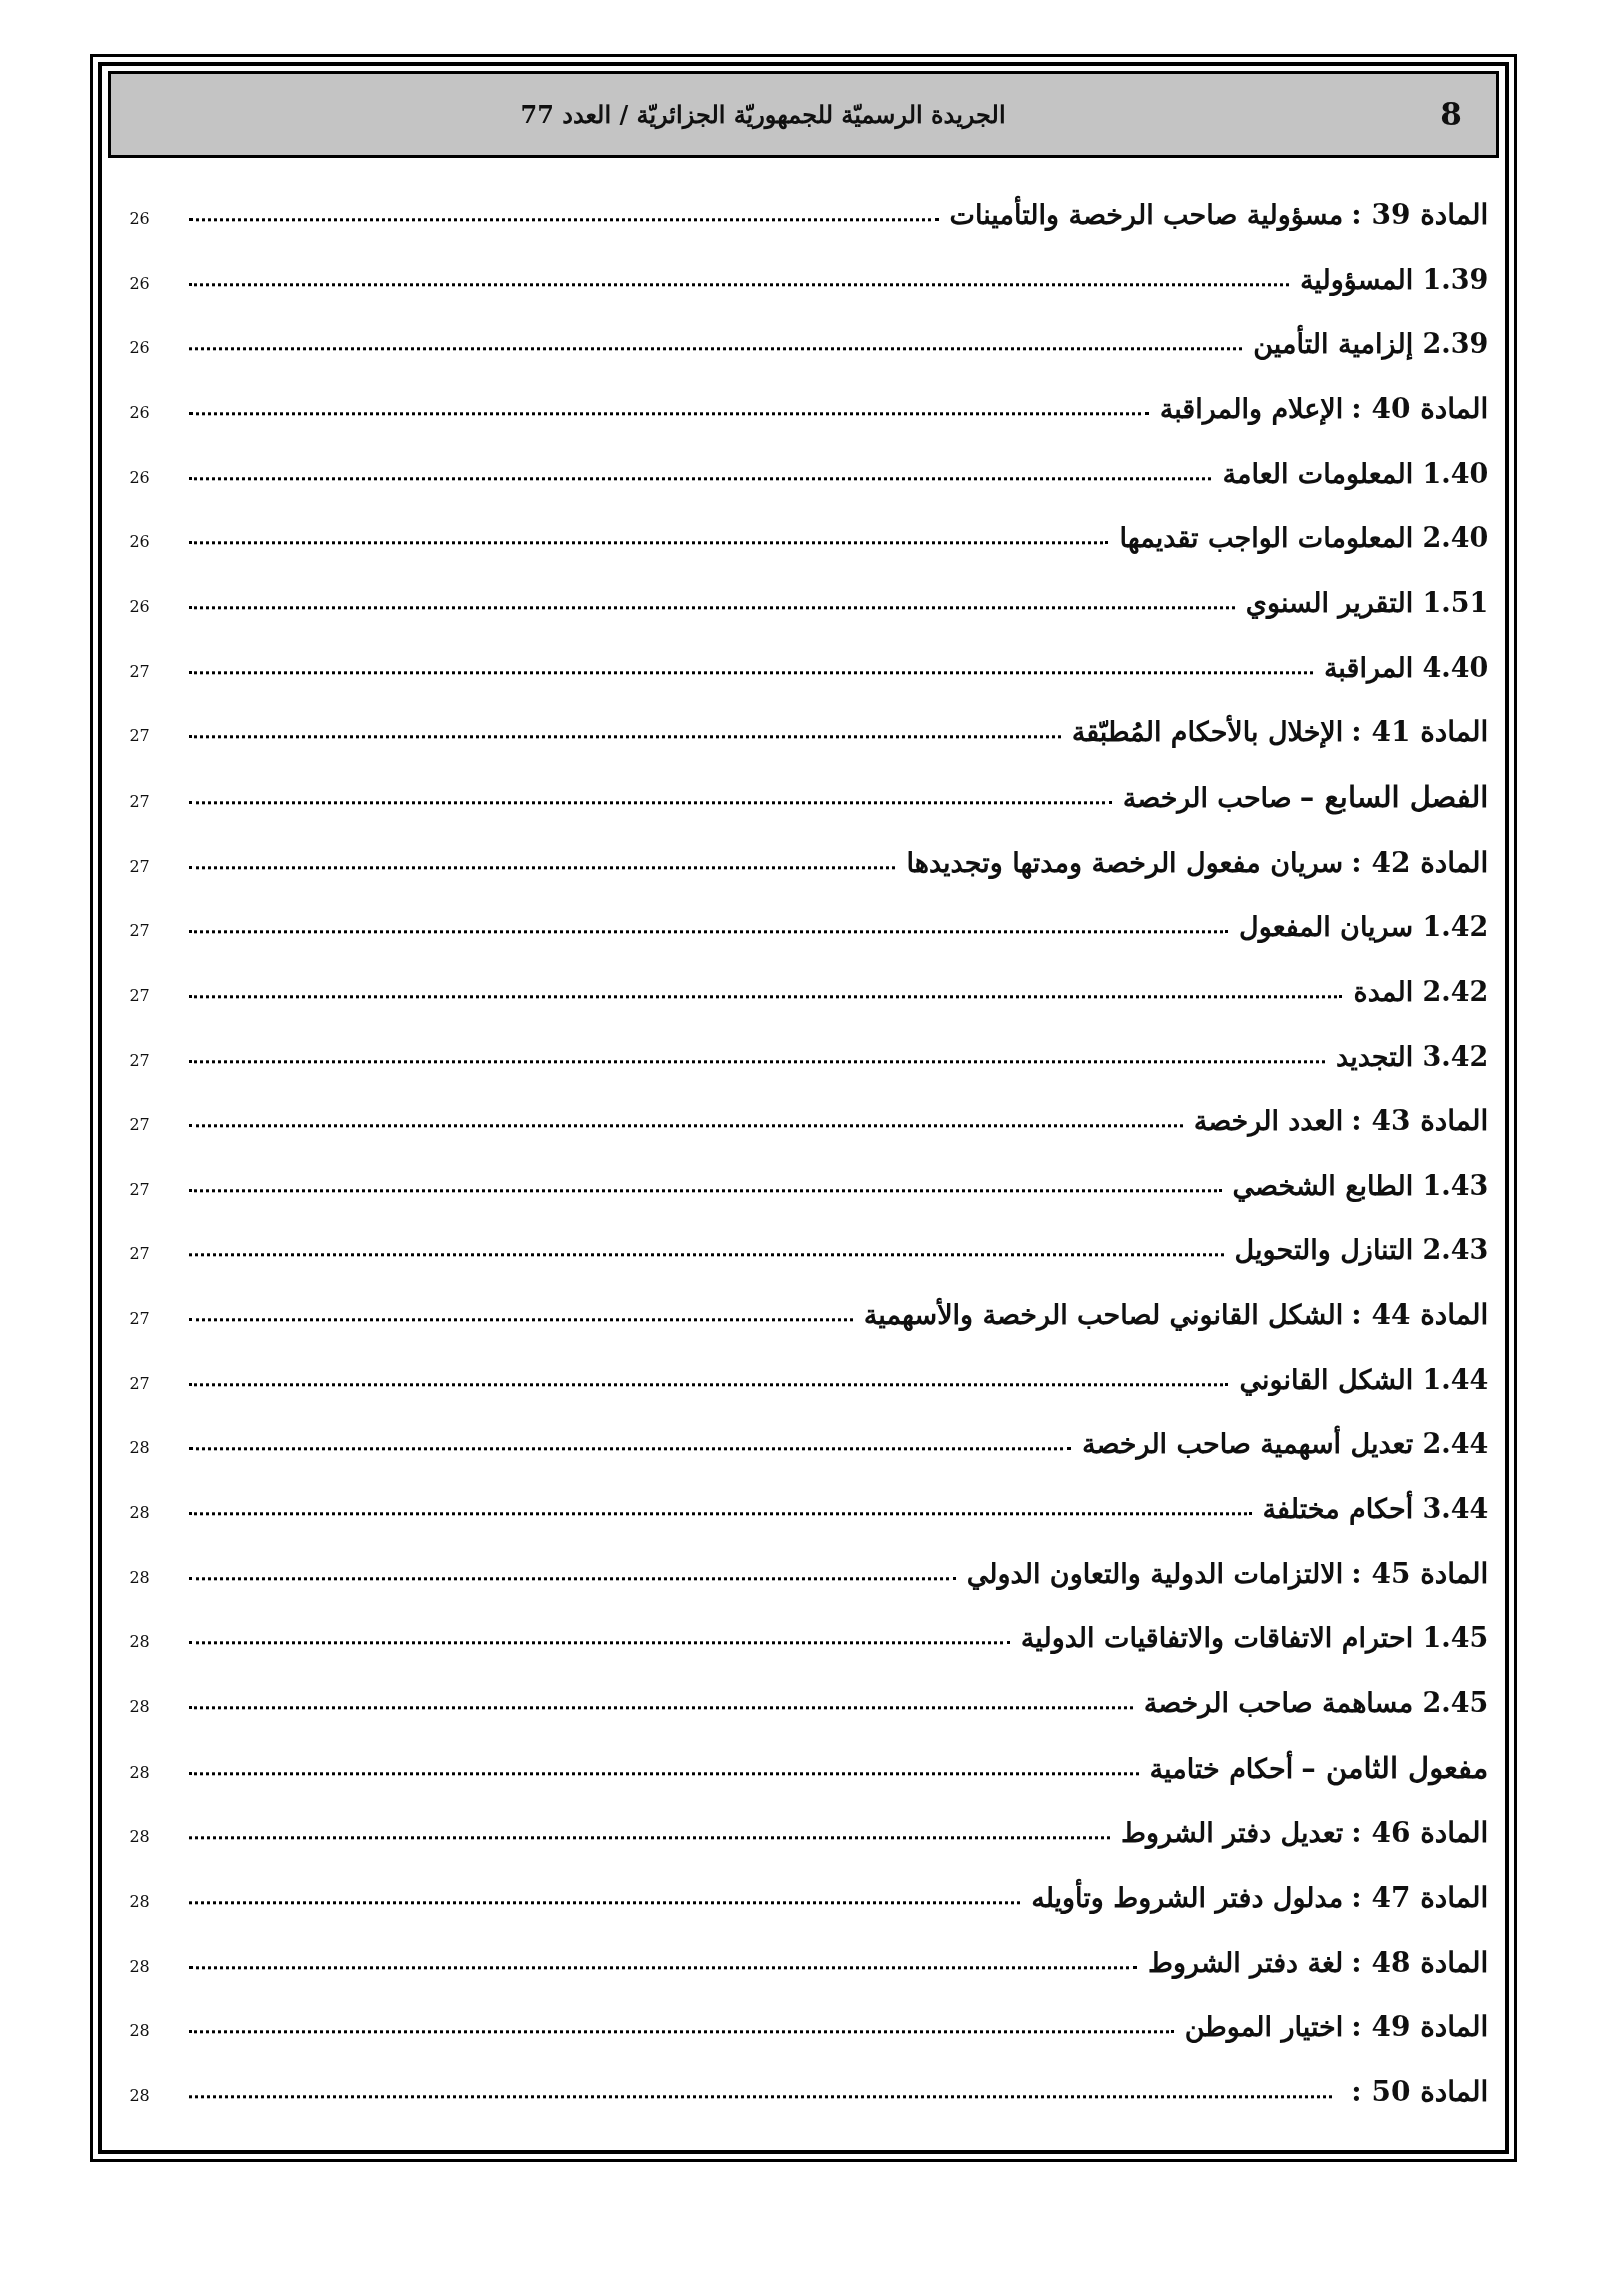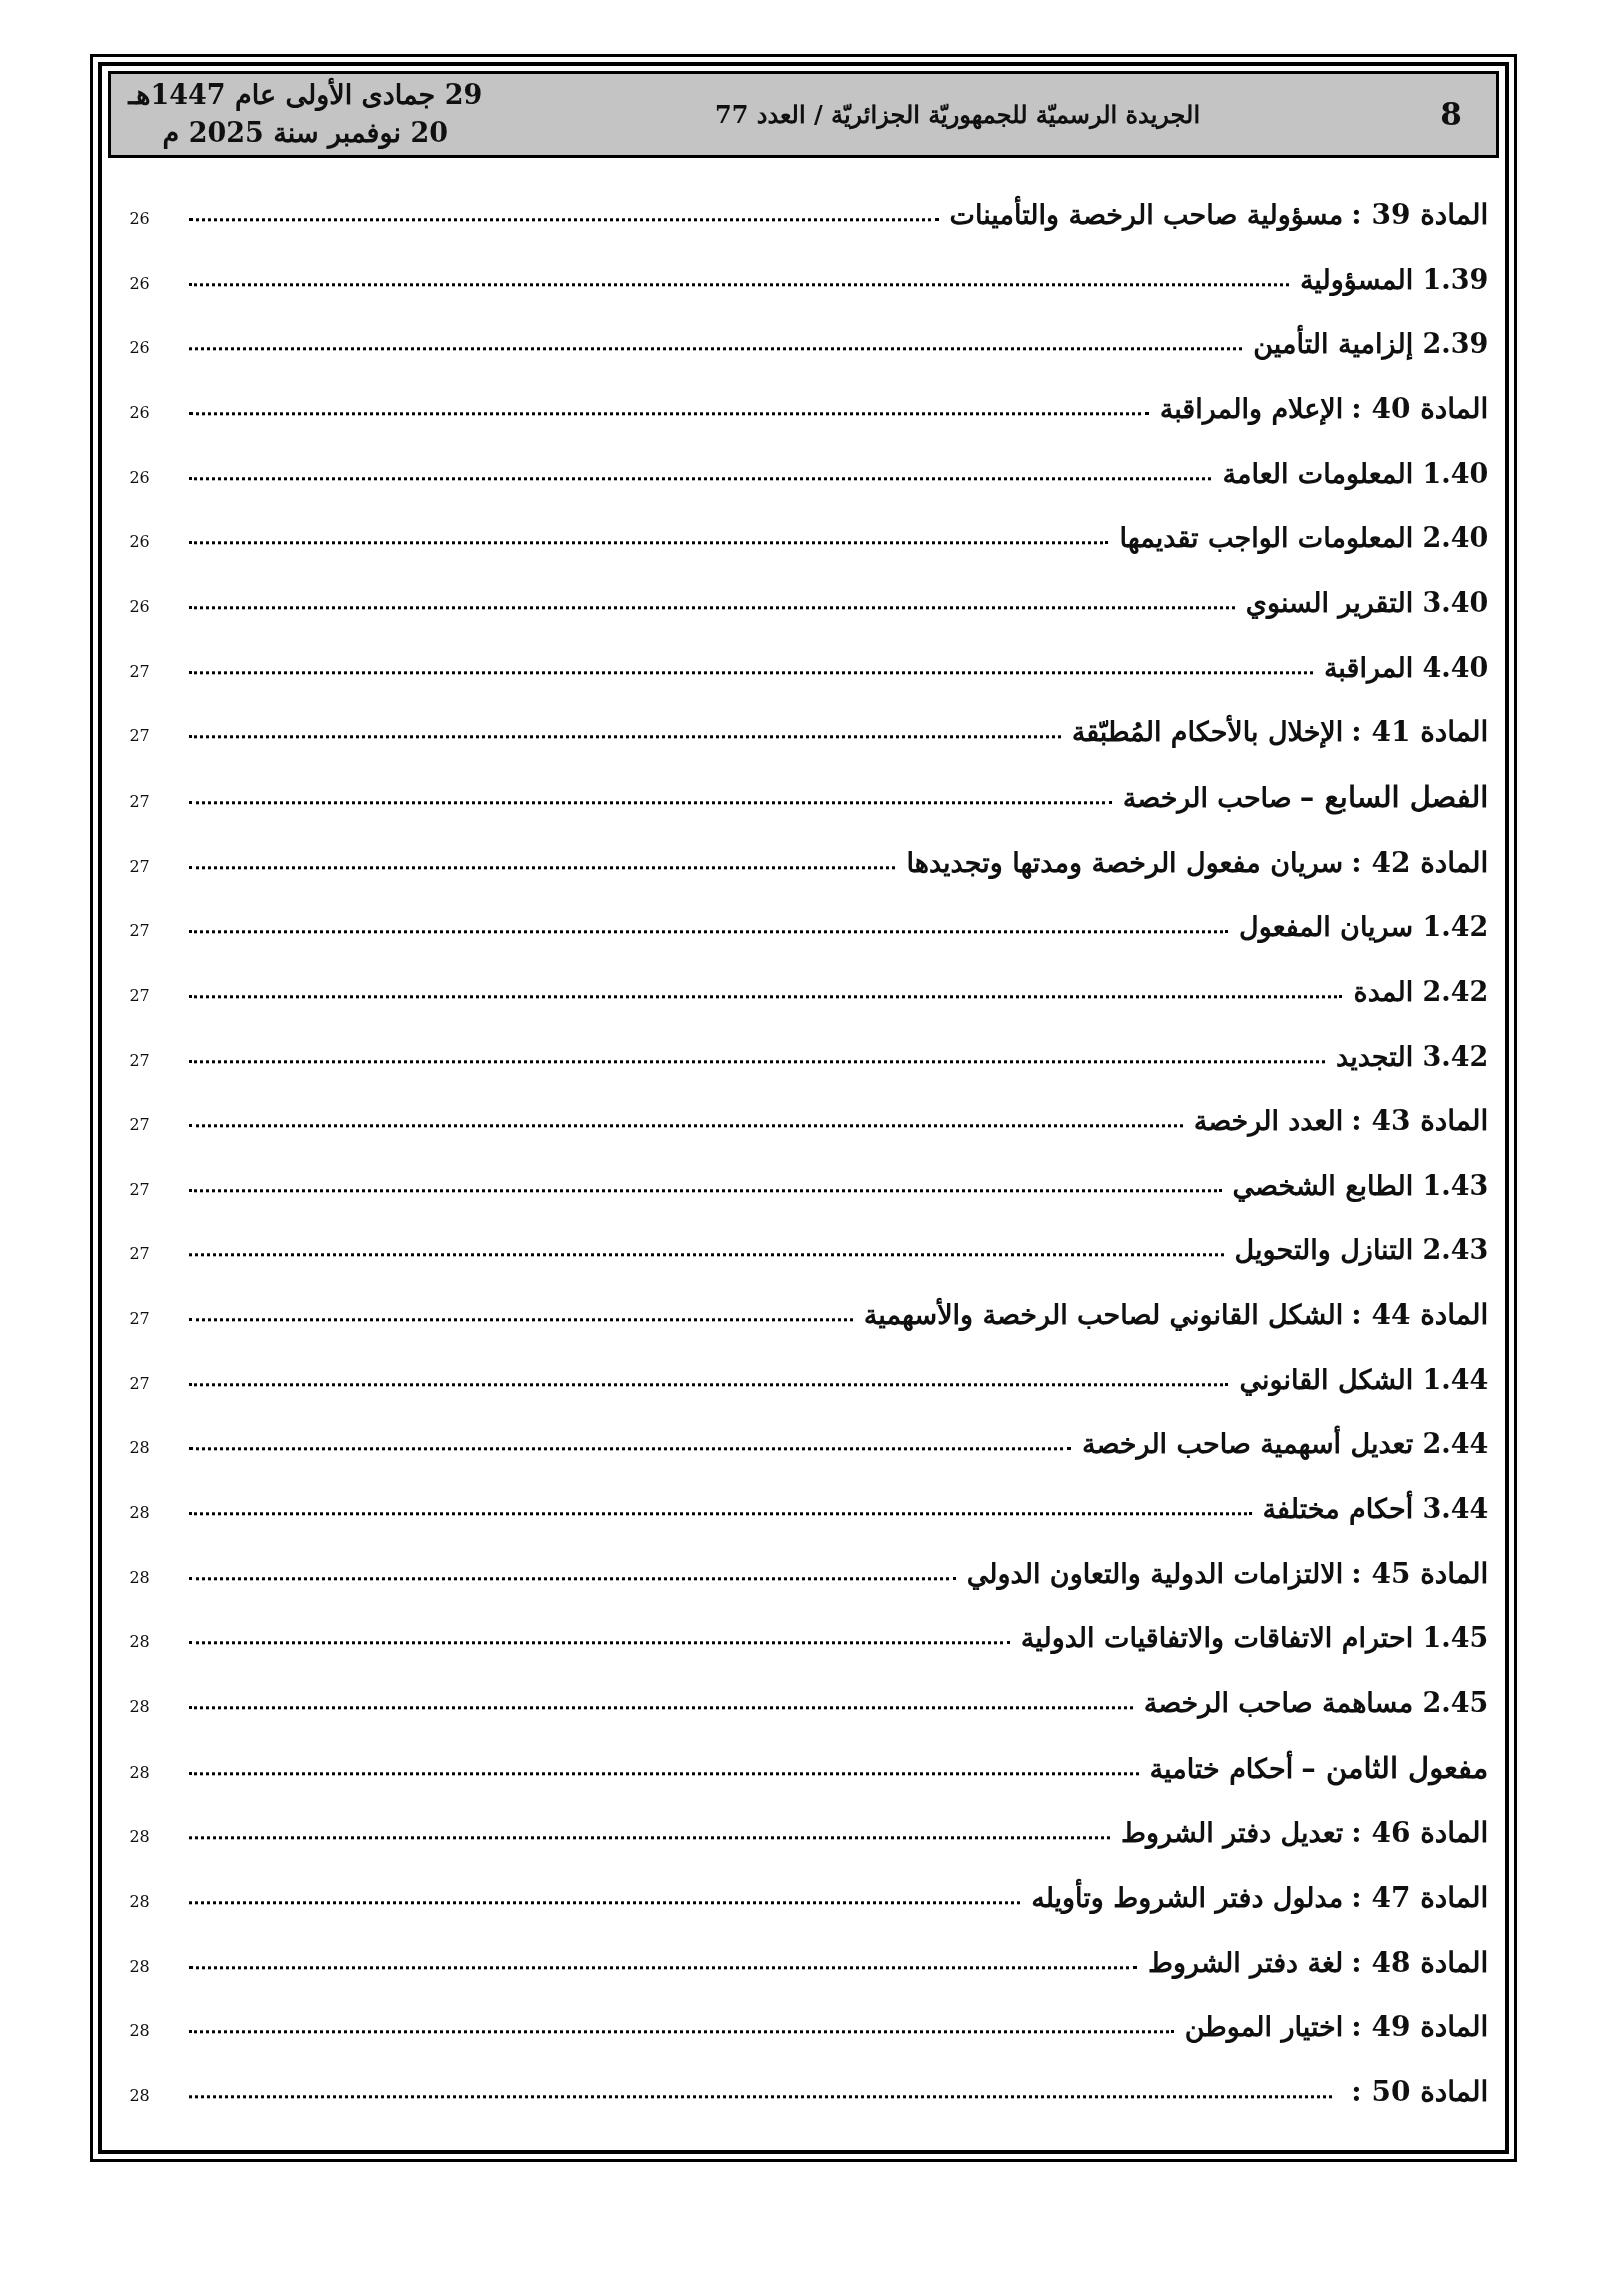--- a/index.html
+++ b/index.html
@@ -65,24 +65,20 @@
     font-weight:400;font-size:16px;direction:ltr;
   }
 </style>
 </head>
 <body>
 
 <div class="frame-outer">
   <div class="frame-inner">
 
     <header class="masthead">
-      <div class="dates">
-        <div>29 جمادى الأولى عام 1447هـ</div>
-        <div>20 نوفمبر سنة 2025 م</div>
-      </div>
       <div class="journal-title">الجريدة الرسميّة للجمهوريّة الجزائريّة / العدد 77</div>
       <div class="page-no">8</div>
     </header>
 
     <main class="toc">
         <div class="row article">
     <span class="title"><span class="prefix">المادة 39 :</span><span class="rest">مسؤولية صاحب الرخصة والتأمينات</span></span>
     <span class="leader"></span>
     <span class="pageno">26</span>
   </div>
@@ -105,21 +101,21 @@
     <span class="title"><span class="prefix"></span><span class="rest">1.40 المعلومات العامة</span></span>
     <span class="leader"></span>
     <span class="pageno">26</span>
   </div>
         <div class="row sub">
     <span class="title"><span class="prefix"></span><span class="rest">2.40 المعلومات الواجب تقديمها</span></span>
     <span class="leader"></span>
     <span class="pageno">26</span>
   </div>
         <div class="row sub">
-    <span class="title"><span class="prefix"></span><span class="rest">3.40 التقرير السنوي</span></span>
+    <span class="title"><span class="prefix"></span><span class="rest">1.51 التقرير السنوي</span></span>
     <span class="leader"></span>
     <span class="pageno">26</span>
   </div>
         <div class="row sub">
     <span class="title"><span class="prefix"></span><span class="rest">4.40 المراقبة</span></span>
     <span class="leader"></span>
     <span class="pageno">27</span>
   </div>
         <div class="row article">
     <span class="title"><span class="prefix">المادة 41 :</span><span class="rest">الإخلال بالأحكام المُطبّقة</span></span>

